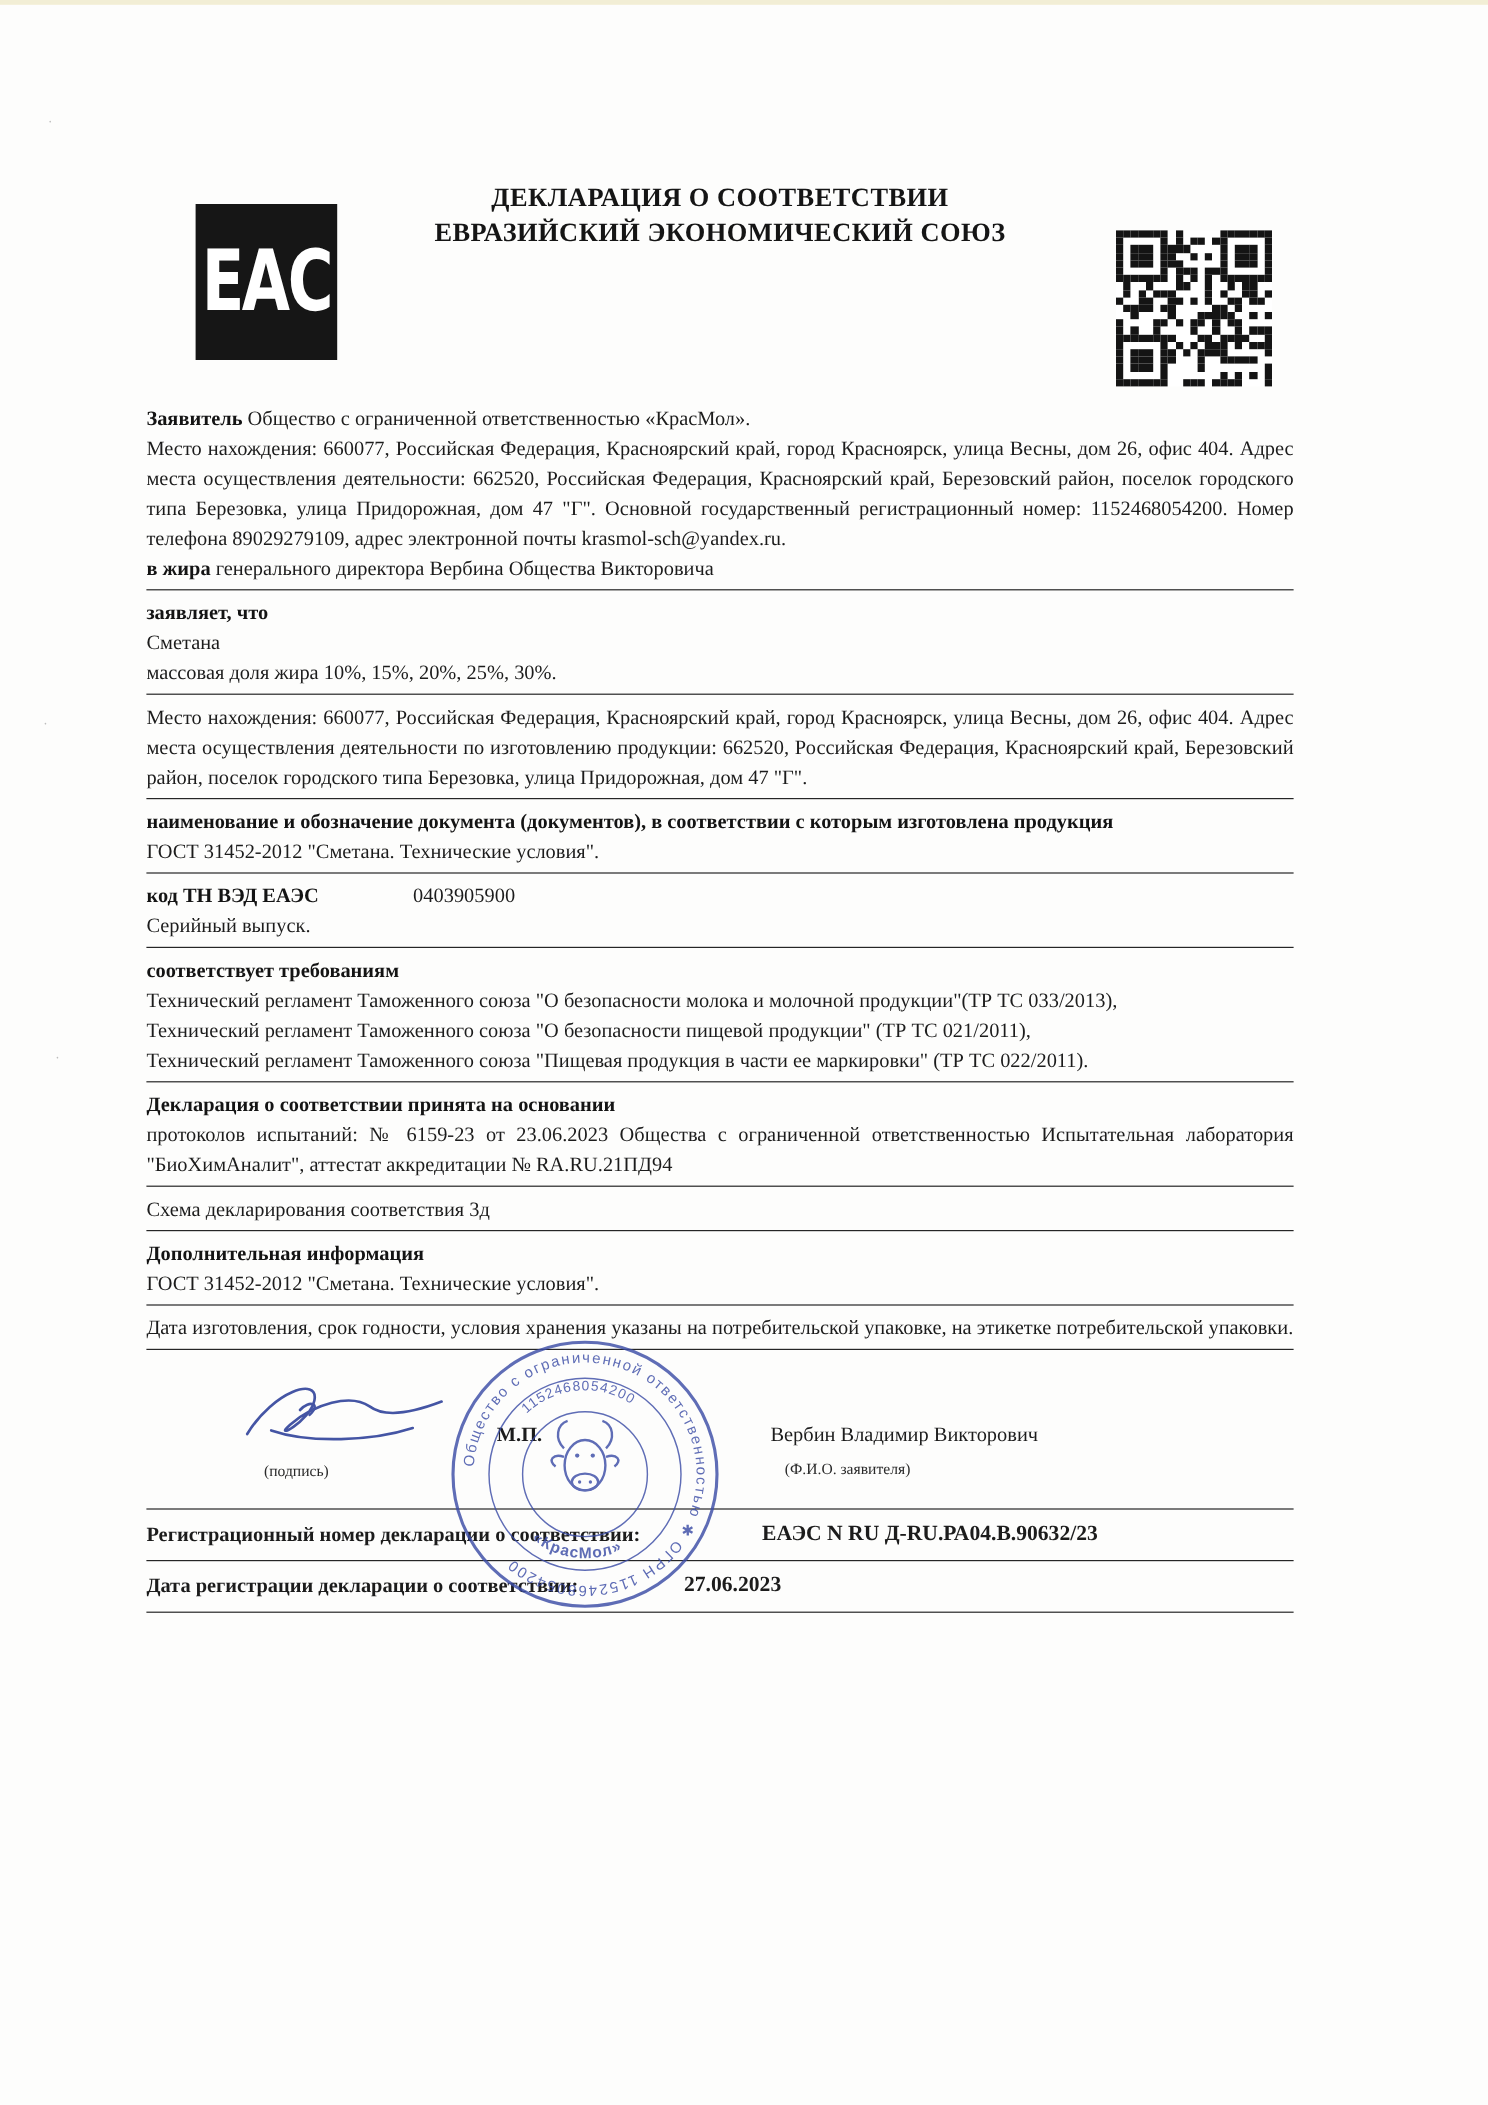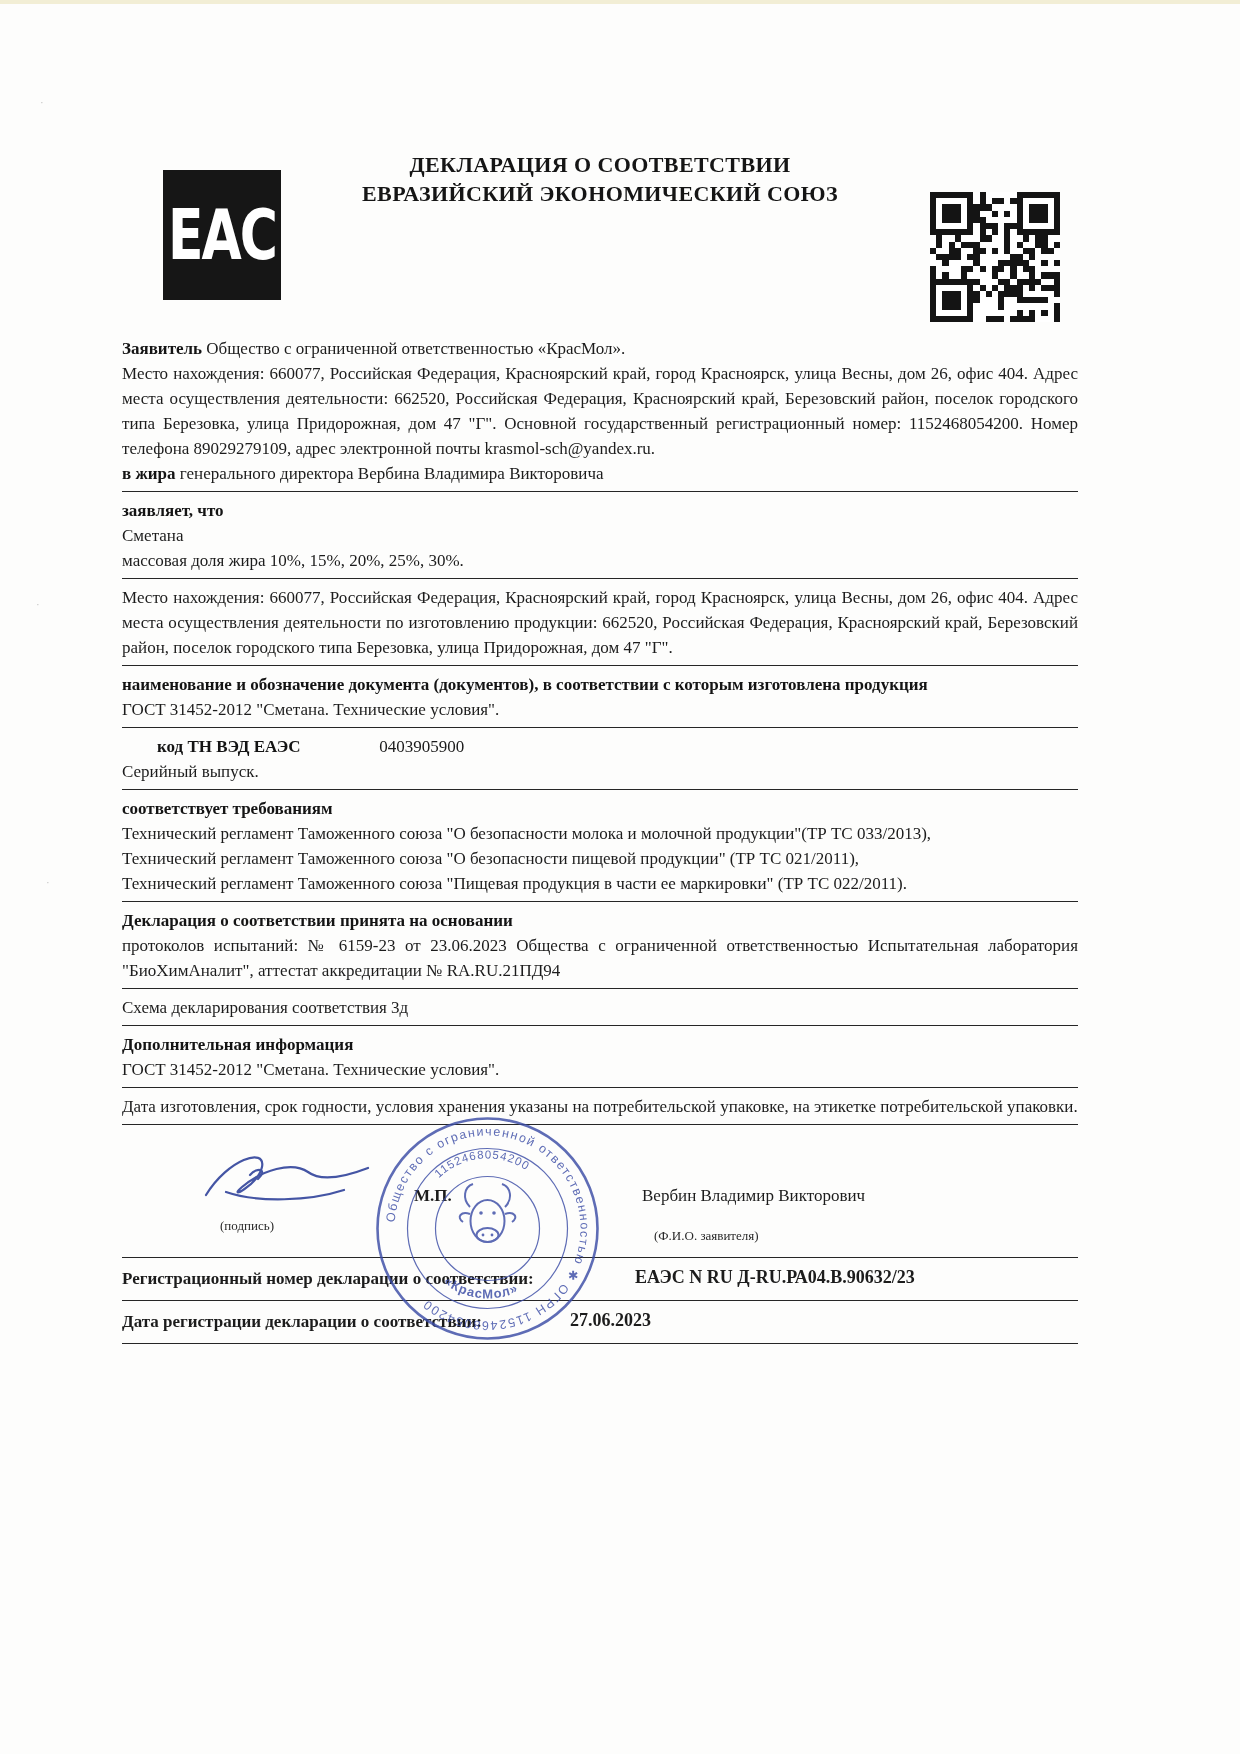--- a/index.html
+++ b/index.html
@@ -26,30 +26,30 @@
   .qr{position:absolute;left:930px;top:192px;width:130px;height:130px;background:#fff;}
   .qr-grid{display:grid;width:100%;height:100%;
     grid-template-rows:repeat(21,1fr);grid-template-columns:repeat(21,1fr);}
   .qr-grid div{background:#141414;}
 
   
   .content{position:absolute;left:122px;top:334px;width:956px;font-size:17px;line-height:25px;}
   .section{border-bottom:1.8px solid #262626;padding:2px 0 5px;margin-bottom:4px;}
   .just{text-align:justify;}
   b{color:#141414;}
-  .tnved-label{display:inline-block;width:218px;margin-left:35px;}
+  .tnved-label{display:inline-block;width:218px;}
   .validity{font-weight:bold;margin-top:10px;color:#141414;}
 
   
   .sig-row{position:relative;height:118px;margin-top:14px;}
   .sig-svg{position:absolute;left:70px;top:4px;}
   .sig-caption{position:absolute;left:98px;top:74px;font-size:13px;color:#2a2a2a;}
   .mp{position:absolute;left:292px;top:44px;font-weight:bold;}
   .fio-name{position:absolute;left:520px;top:44px;}
-  .fio-caption{position:absolute;left:532px;top:84px;font-size:13px;color:#2a2a2a;}
+  .fio-caption{position:absolute;left:532px;top:72px;font-size:13px;color:#2a2a2a;}
   .stamp{position:absolute;left:248px;top:-28px;width:235px;height:235px;z-index:2;pointer-events:none;}
 
   
   .rowA{position:relative;border-top:1.8px solid #262626;border-bottom:1.8px solid #262626;
         padding:8px 0;height:26px;}
   .rowB{position:relative;border-bottom:1.8px solid #262626;padding:8px 0;height:26px;}
   .rowA .lbl,.rowB .lbl{font-weight:bold;}
   .rowA .val{position:absolute;left:513px;top:7px;font-weight:bold;font-size:18px;}
   .rowB .val{position:absolute;left:448px;top:7px;font-weight:bold;font-size:18px;}
 </style>
@@ -309,21 +309,21 @@
   <div class="content">
 
     <div class="section">
       <div>
         <b>Заявитель</b>
         <span>Общество с ограниченной ответственностью «КрасМол».</span>
       </div>
       <div class="just">Место нахождения: 660077, Российская Федерация, Красноярский край, город Красноярск, улица Весны, дом 26, офис 404. Адрес места осуществления деятельности: 662520, Российская Федерация, Красноярский край, Березовский район, поселок городского типа Березовка, улица Придорожная, дом 47 "Г". Основной государственный регистрационный номер: 1152468054200. Номер телефона 89029279109, адрес электронной почты krasmol-sch@yandex.ru.</div>
       <div>
         <b>в жира</b>
-        <span>генерального директора Вербина Владимира Викторовича</span>
+        <span>генерального директора Вербина Общества Викторовича</span>
       </div>
     </div>
 
     <div class="section">
       <div><b>заявляет, что</b></div>
       <div>Сметана</div>
       <div>массовая доля жира 10%, 15%, 20%, 25%, 30%.</div>
     </div>
 
     <div class="section">

